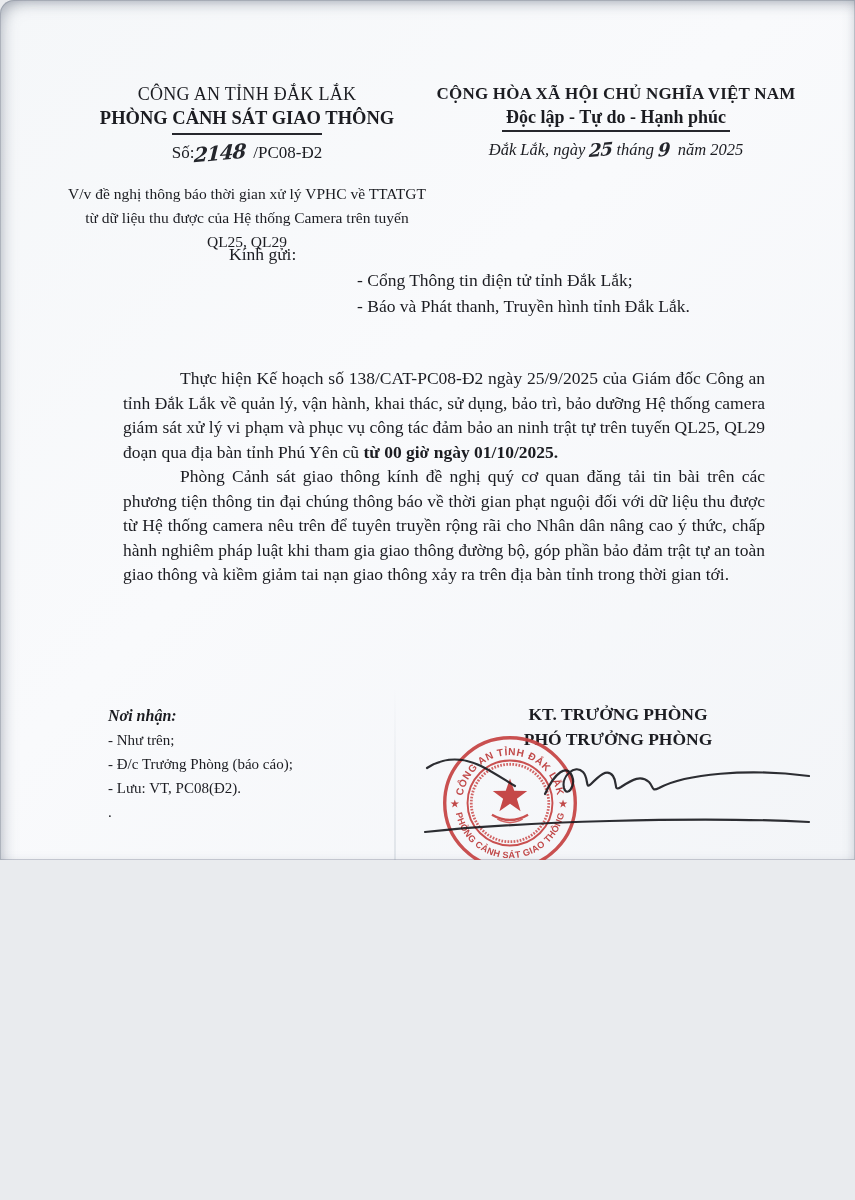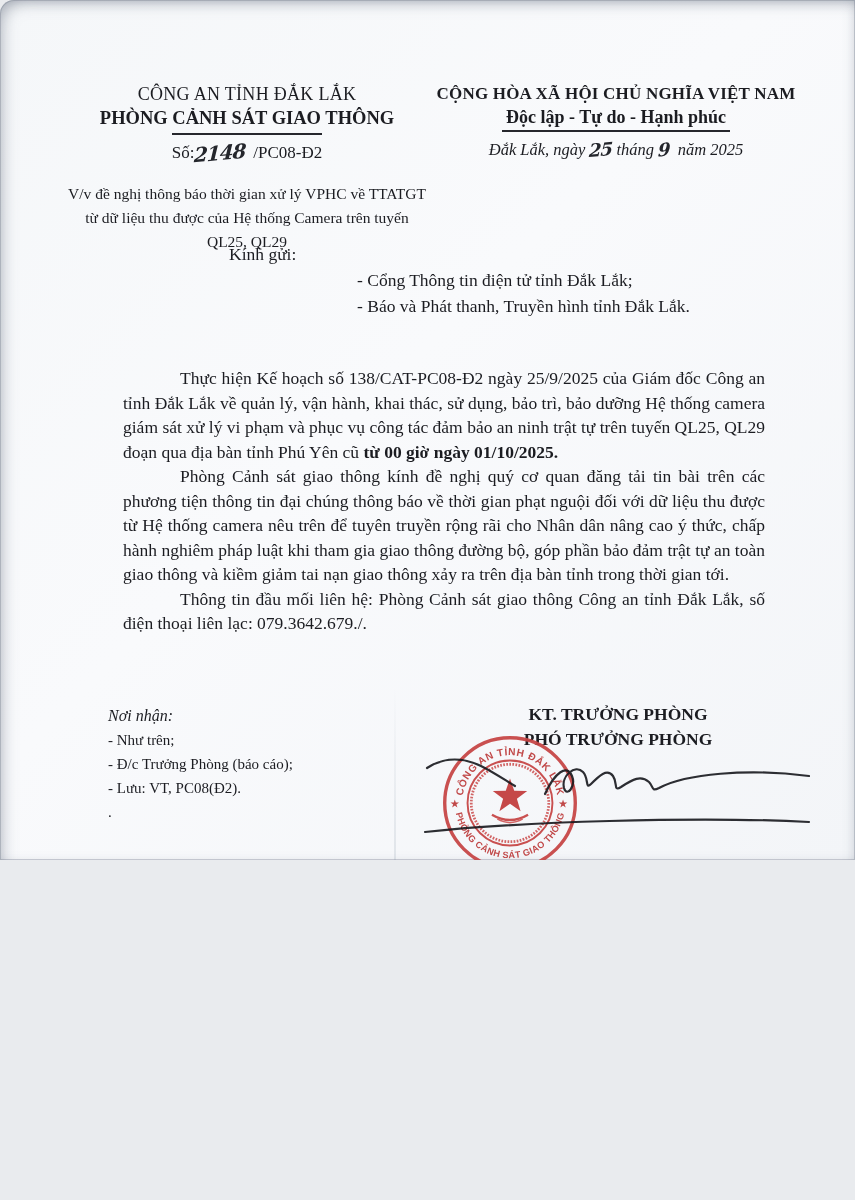--- a/index.html
+++ b/index.html
@@ -35,21 +35,21 @@
   .salutation{position:absolute;top:244px;left:229px;font-size:17.5px;}
   .recipients{position:absolute;top:268px;left:331px;font-size:17.5px;line-height:25.5px;margin-left:26px;}
   
   .body-text{position:absolute;top:366px;left:123px;width:642px;
              font-size:17.5px;line-height:24.5px;text-align:justify;}
   .body-text p{margin:0;text-indent:57px;}
   .body-text p + p{}
   .b{font-weight:bold;}
   
   .noi-nhan{position:absolute;top:704px;left:108px;font-size:15px;line-height:24px;}
-  .noi-nhan-label{font-size:16px;font-weight:normal;font-style:italic;}
+  .noi-nhan-label{font-size:16px;font-weight:bold;font-style:italic;}
   .sign-block{position:absolute;top:704px;left:432px;width:372px;text-align:center;z-index:1;}
   .kt-line{font-size:17.5px;font-weight:bold;}
   .pho-line{font-size:17.5px;font-weight:bold;margin-top:4px;}
   .signer-name{position:absolute;top:864px;left:432px;width:372px;text-align:left;
                font-weight:bold;font-size:18px;z-index:4;}
   
   .seal{position:absolute;top:734px;left:441px;width:138px;height:138px;opacity:.93;z-index:2;}
   .seal text{font-family:"Liberation Sans",sans-serif;font-weight:bold;}
   .sig-ink{position:absolute;top:742px;left:417px;width:400px;height:105px;z-index:3;}
   .crease{position:absolute;top:688px;left:394px;width:2px;height:512px;z-index:0;
@@ -76,21 +76,20 @@
 
   <div class="salutation">Kính gửi:</div>
   <div class="recipients">
     <div>- Cổng Thông tin điện tử tỉnh Đắk Lắk;</div>
     <div>- Báo và Phát thanh, Truyền hình tỉnh Đắk Lắk.</div>
   </div>
 
   <div class="body-text">
     <p><span>Thực hiện Kế hoạch số 138/CAT-PC08-Đ2 ngày 25/9/2025 của Giám đốc Công an tỉnh Đắk Lắk về quản lý, vận hành, khai thác, sử dụng, bảo trì, bảo dưỡng Hệ thống camera giám sát xử lý vi phạm và phục vụ công tác đảm bảo an ninh trật tự trên tuyến QL25, QL29 đoạn qua địa bàn tỉnh Phú Yên cũ </span><span class="b">từ 00 giờ ngày 01/10/2025.</span></p>
     <p>Phòng Cảnh sát giao thông kính đề nghị quý cơ quan đăng tải tin bài trên các phương tiện thông tin đại chúng thông báo về thời gian phạt nguội đối với dữ liệu thu được từ Hệ thống camera nêu trên để tuyên truyền rộng rãi cho Nhân dân nâng cao ý thức, chấp hành nghiêm pháp luật khi tham gia giao thông đường bộ, góp phần bảo đảm trật tự an toàn giao thông và kiềm giảm tai nạn giao thông xảy ra trên địa bàn tỉnh trong thời gian tới.</p>
-    <p>Thông tin đầu mối liên hệ: Phòng Cảnh sát giao thông Công an tỉnh Đắk Lắk, số điện thoại liên lạc: 079.3642.679./.</p>
   </div>
 
   <div class="noi-nhan">
     <div class="noi-nhan-label">Nơi nhận:</div>
     <div>- Như trên;</div>
     <div>- Đ/c Trưởng Phòng (báo cáo);</div>
     <div>- Lưu: VT, PC08(Đ2).</div>
     <div>.</div>
   </div>
 

